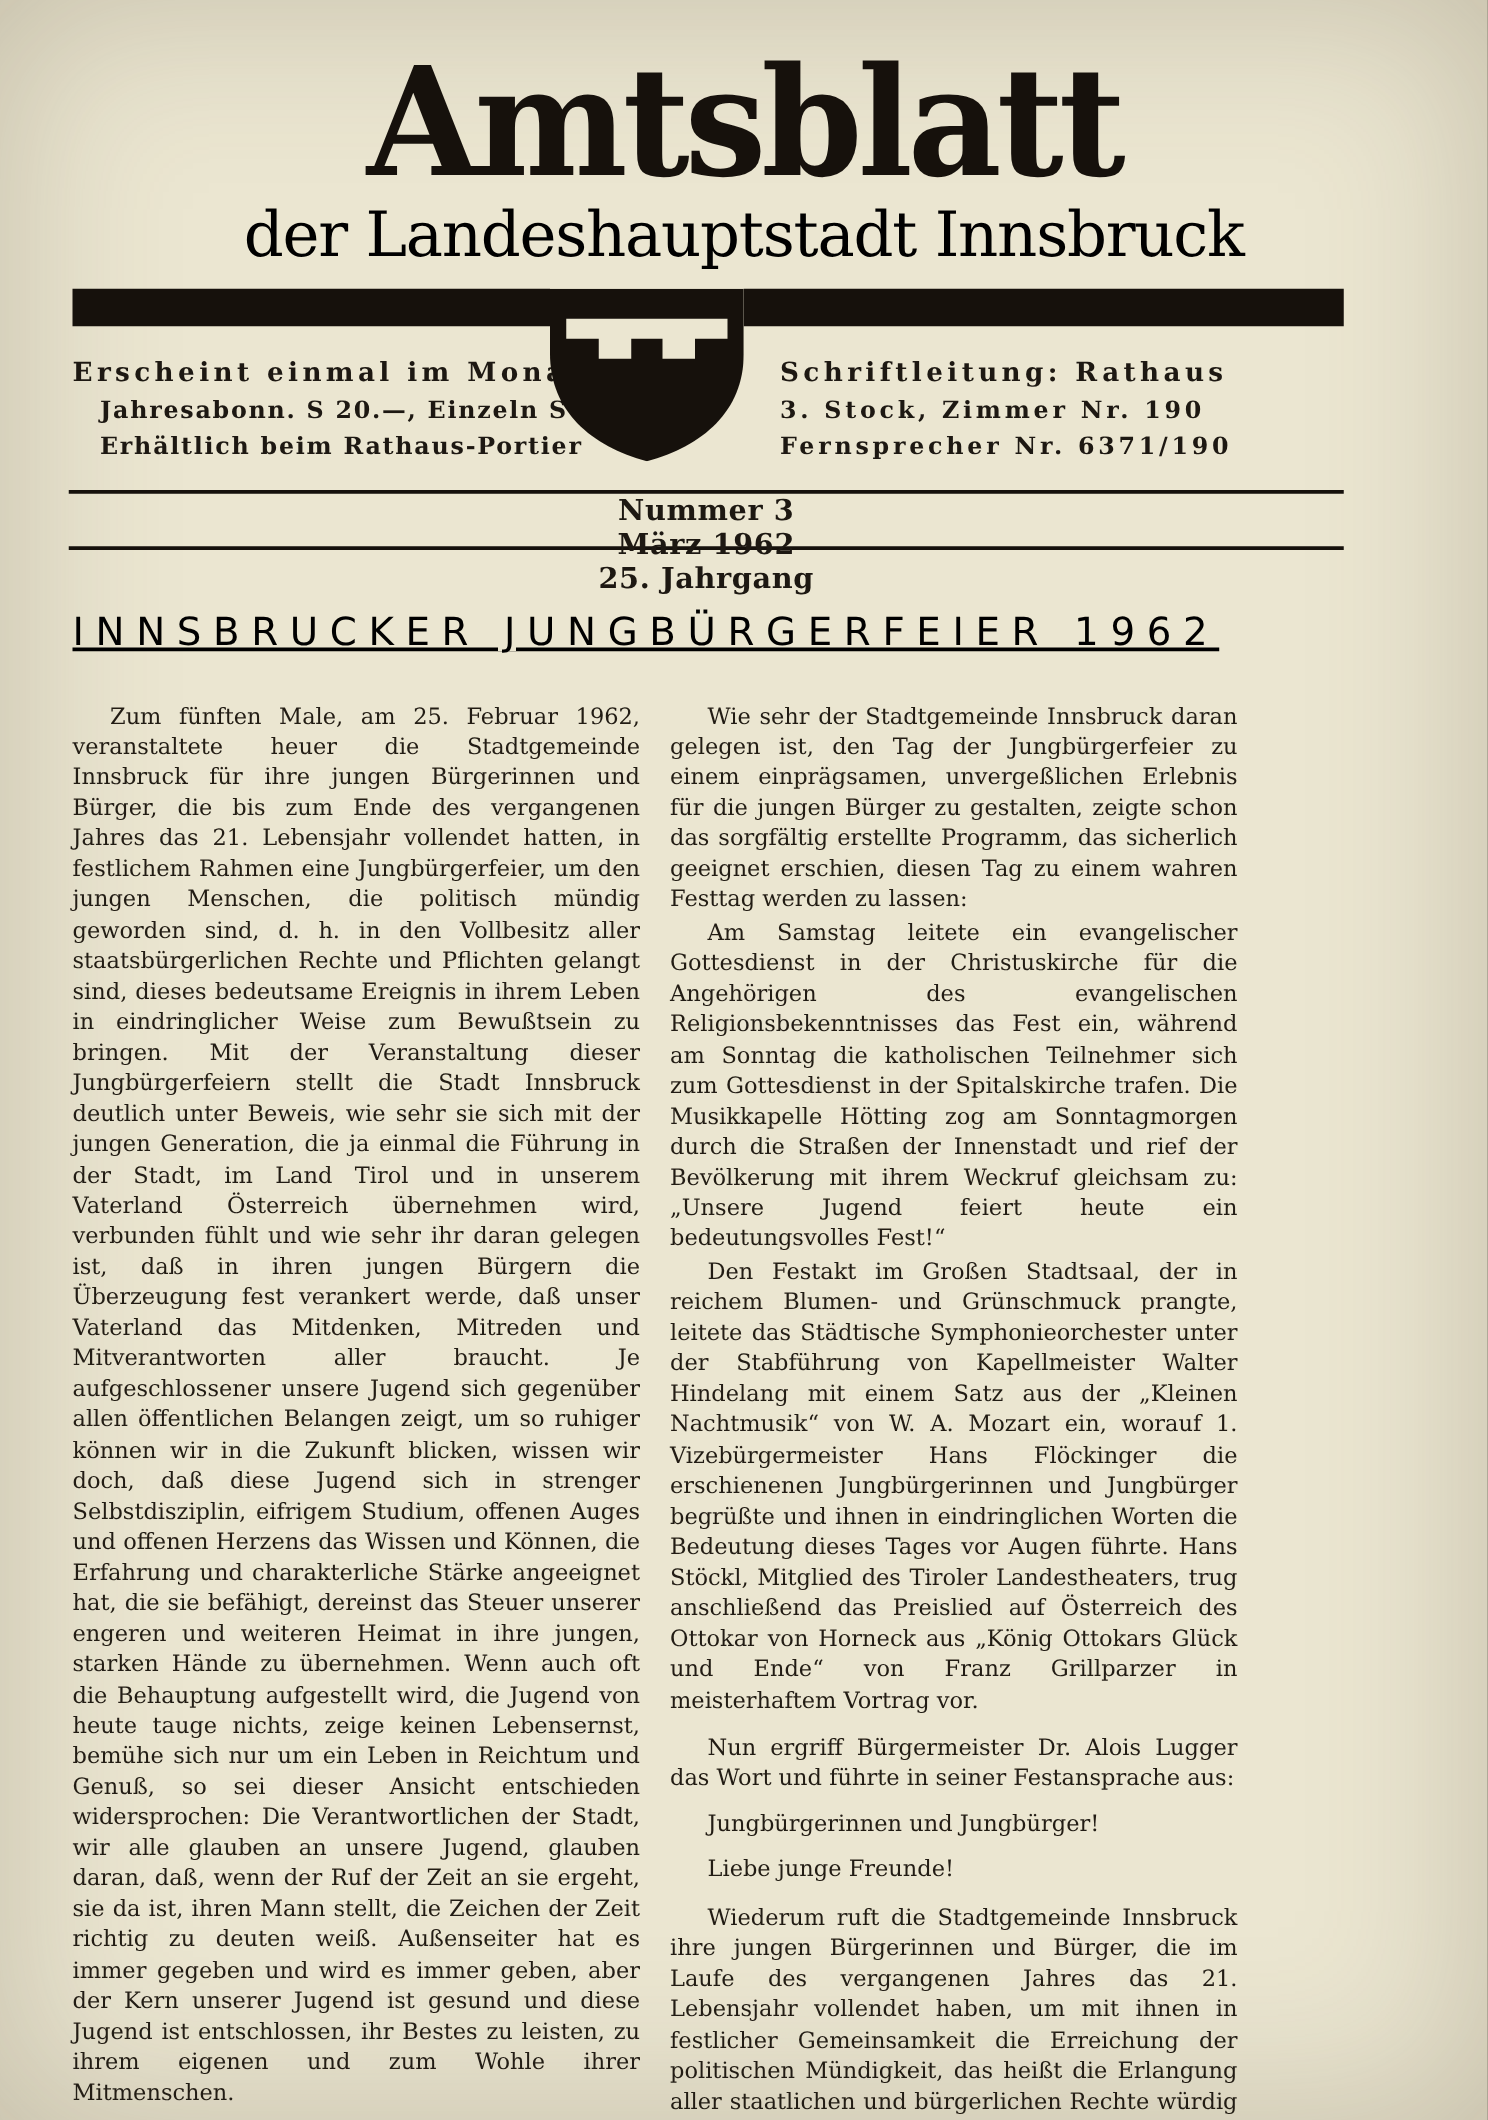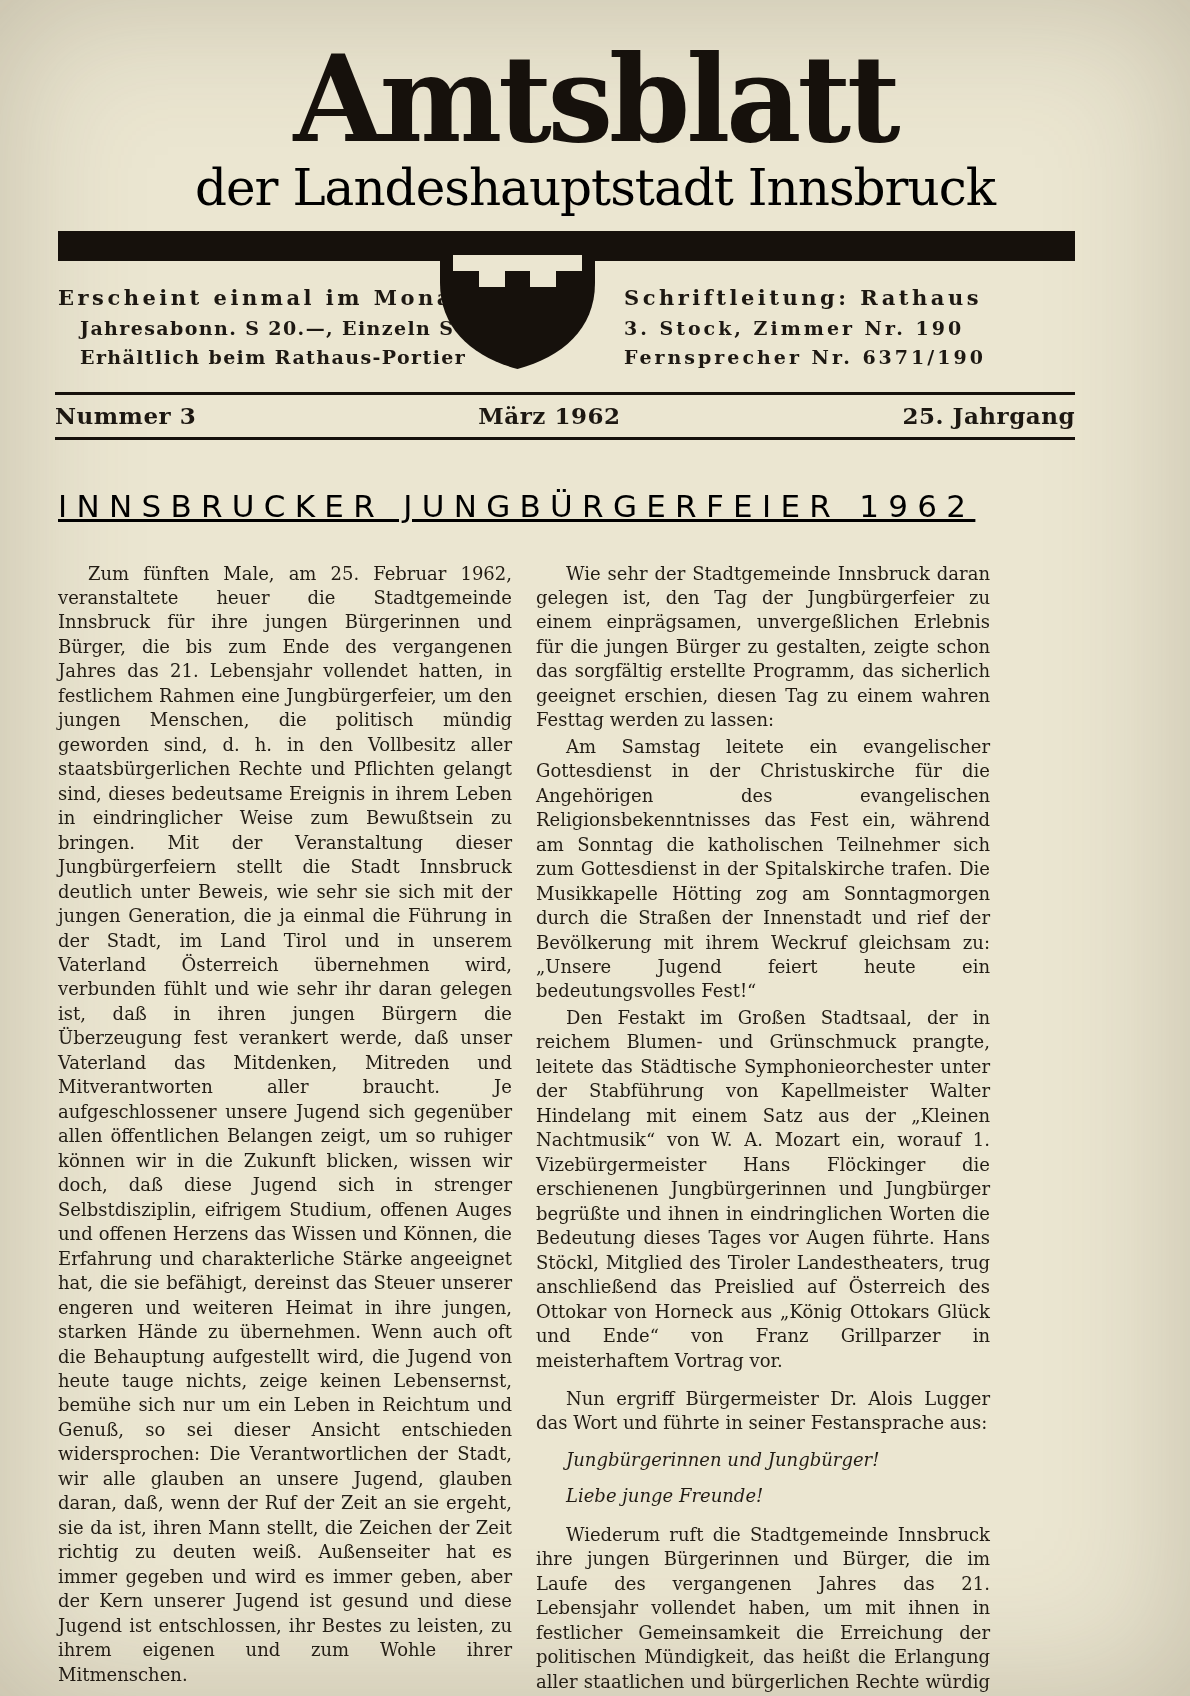--- a/index.html
+++ b/index.html
@@ -36,38 +36,38 @@
   .info-l1 { font-size:21px; font-weight:bold; letter-spacing:3.5px; white-space:nowrap; }
   .info-l2, .info-l3 { font-size:19px; font-weight:bold; letter-spacing:1.4px; margin-top:7px; white-space:nowrap; }
   .info-left .info-l2, .info-left .info-l3 { padding-left:22px; }
   .info-right .info-l2, .info-right .info-l3 { letter-spacing:3px; }
   
   .rule { height:3px; background:#16110c; margin:0 115px 0 55px; }
   .rule-top { margin-top:24px; }
   .issue-row {
     display:flex; justify-content:space-between; align-items:center;
     margin:0 115px 0 55px; height:42px;
-    font-size:23px; font-weight:bold; letter-spacing:0.5px;
+    font-size:23px; font-weight:bold; letter-spacing:0.5px;flex-direction:column;
   }
   
   .headline {
     margin:48px 58px 0 58px;
     font-family:"DejaVu Sans", sans-serif; font-weight:400;
     font-size:31px; letter-spacing:.30em; white-space:nowrap; color:#000000;text-decoration:underline;
   }
   
   .columns { display:flex; gap:24px; margin:38px 58px 0 58px; }
   .col { width:454px; }
   .col p {
     font-size:18px; line-height:1.36; text-align:justify;
     text-indent:30px; color:#221c14;
   }
   .col p + p { margin-top:2px; }
   .gap-before { margin-top:14px !important; }
-  .salutation { font-style:italic; text-indent:30px; margin-top:12px !important; text-align:left; }
+  .salutation { text-indent:30px; margin-top:12px !important; text-align:left; }
 </style>
 </head>
 <body>
 
 <div class="page">
 
   <header class="masthead">
     <div class="mast1">Amtsblatt</div>
     <div class="mast2">der Landeshauptstadt Innsbruck</div>
   </header>

